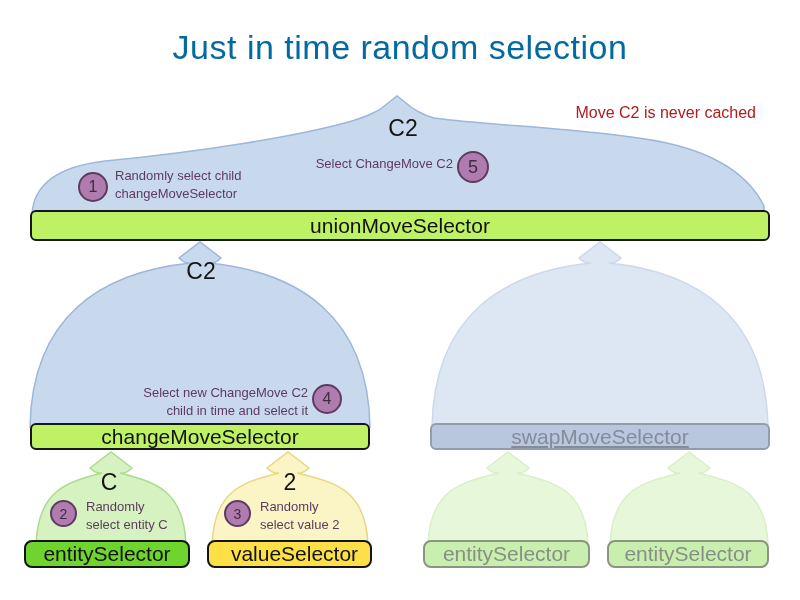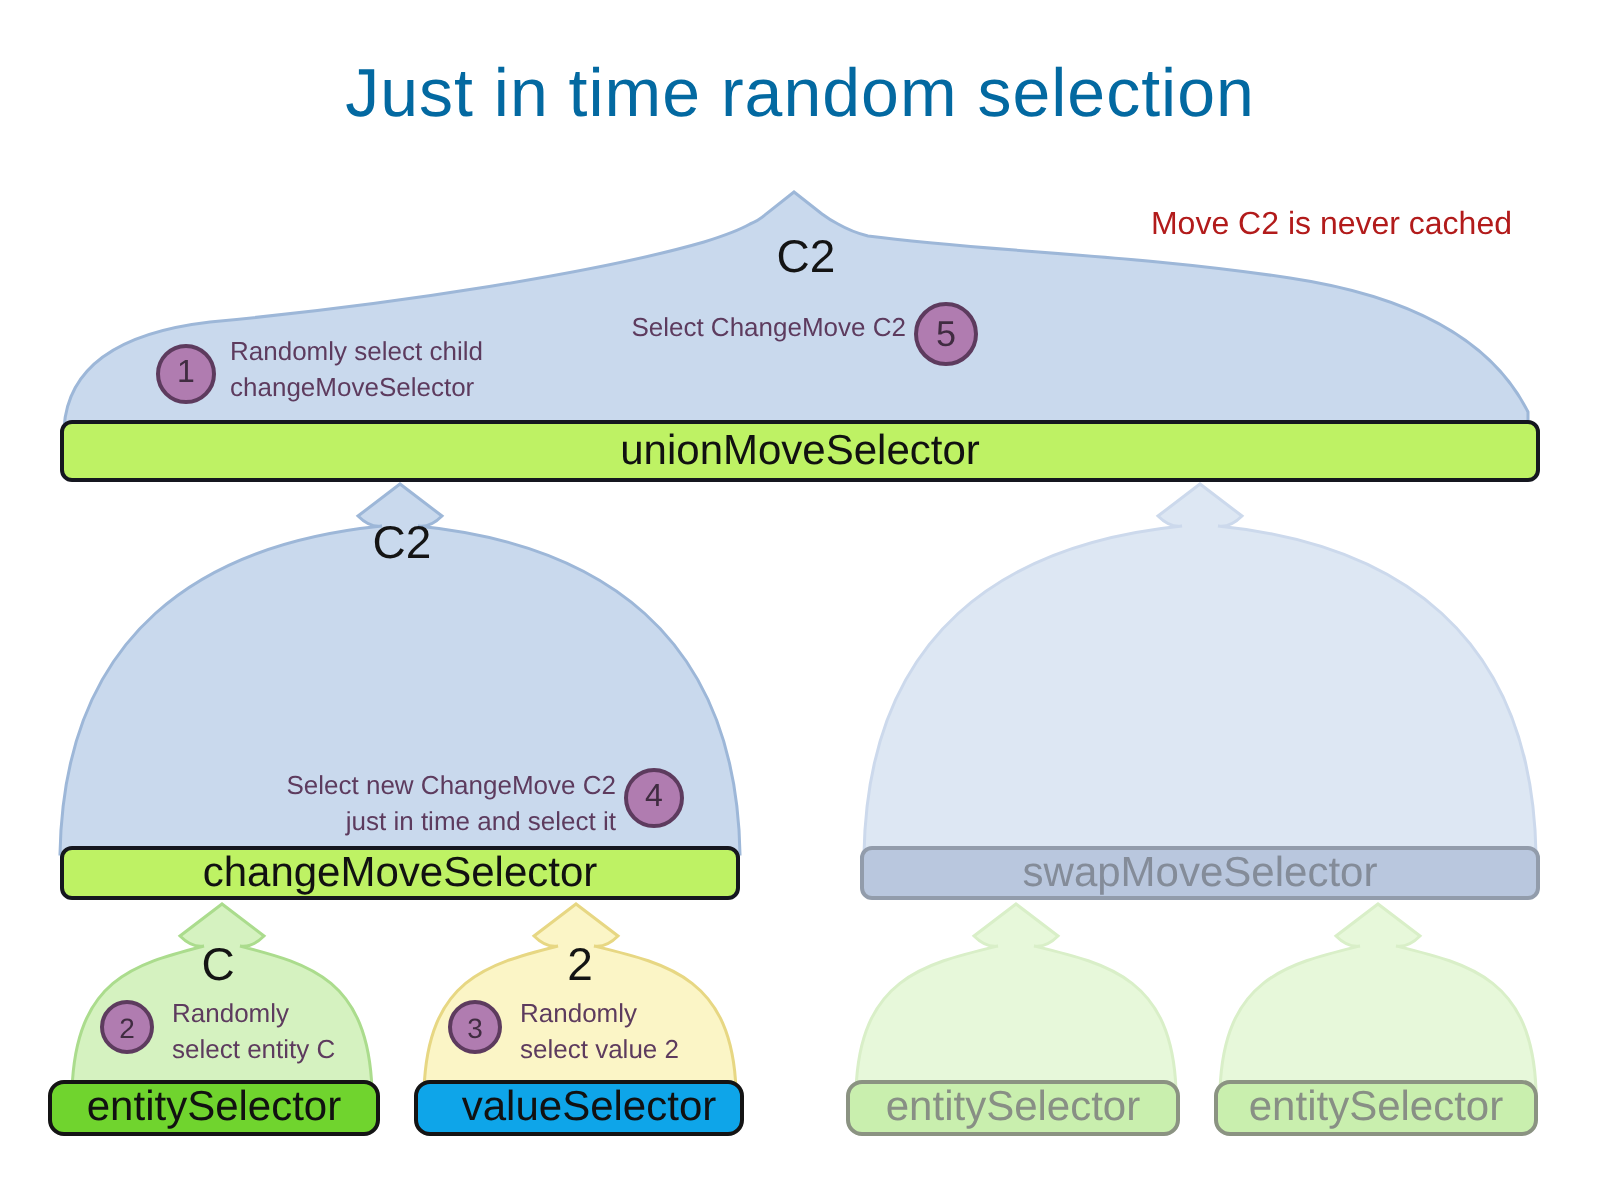--- a/index.html
+++ b/index.html
@@ -29,21 +29,21 @@
     left:524px;top:104px;width:232px;text-align:right;
     font-size:16px;color:#b21b1b;
   }
   .bar{
     display:flex;align-items:center;justify-content:center;
     box-sizing:border-box;border:2px solid #15171f;border-radius:6px;
     font-size:21px;color:#111;background:#bef264;
   }
   .bar.swap{background:#b9c7de;border-color:#929cab;color:#848c99;}
   .bar.green{background:#70d42e;border-color:#141414;border-radius:8px;}
-  .bar.yellow{background:#0ea5e9;border-color:#141414;border-radius:8px;padding-left:10px;}
+  .bar.yellow{background:#fde047;border-color:#141414;border-radius:8px;padding-left:10px;}
   .bar.green-faded{background:#c9efae;border-color:#8b9382;color:#888f85;border-radius:8px;}
 
   .flow-label{
     transform:translateX(-50%);
     font-size:23px;color:#141414;white-space:nowrap;
   }
   .step-text{
     font-size:13px;line-height:18px;color:#5d3b5e;white-space:nowrap;
   }
   .step-text.right{text-align:right;}
@@ -84,26 +84,26 @@
     <div>Randomly select child</div>
     <div>changeMoveSelector</div>
   </div>
 
   <div class="abs bar" style="left:30px;top:210px;width:740px;height:31px;">unionMoveSelector</div>
 
   <div class="abs flow-label" style="left:201px;top:258px;">C2</div>
 
   <div class="abs step-text right" style="left:100px;top:384px;width:208px;">
     <div>Select new ChangeMove C2</div>
-    <div>just in time and select it</div>
+    <div>child in time and select it</div>
   </div>
   <div class="abs num-circle" style="left:312px;top:384px;width:30px;height:30px;">4</div>
 
   <div class="abs bar" style="left:30px;top:423px;width:340px;height:27px;">changeMoveSelector</div>
-  <div class="abs bar swap" style="left:430px;top:423px;width:340px;height:27px;">swapMoveSelector</div>
+  <div class="abs bar swap" style="left:430px;top:423px;width:340px;height:27px;text-decoration:underline;">swapMoveSelector</div>
 
   <div class="abs flow-label" style="left:109px;top:469px;">C</div>
   <div class="abs num-circle" style="left:50px;top:500px;width:27px;height:27px;font-size:14px;">2</div>
   <div class="abs step-text" style="left:86px;top:498px;">
     <div>Randomly</div>
     <div>select entity C</div>
   </div>
   <div class="abs bar green" style="left:24px;top:540px;width:166px;height:28px;">entitySelector</div>
 
   <div class="abs flow-label" style="left:290px;top:469px;">2</div>

